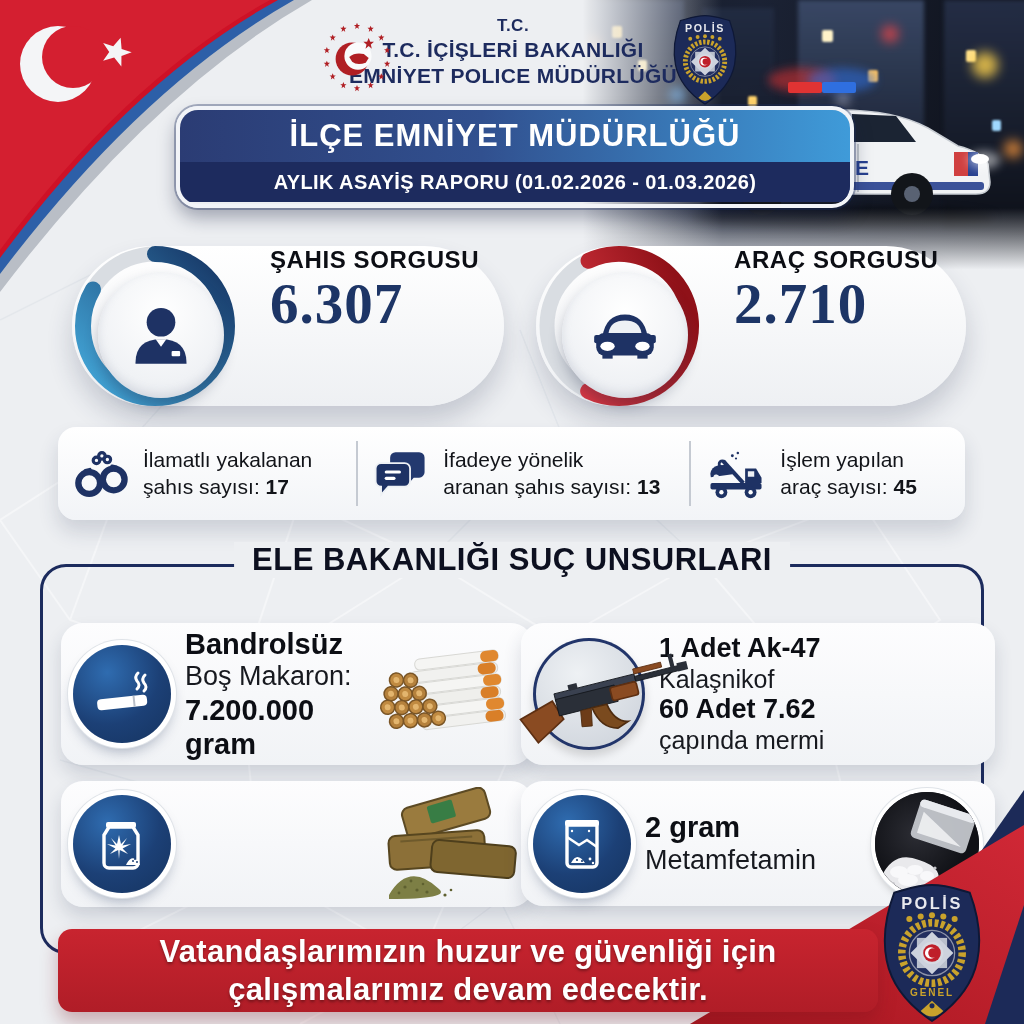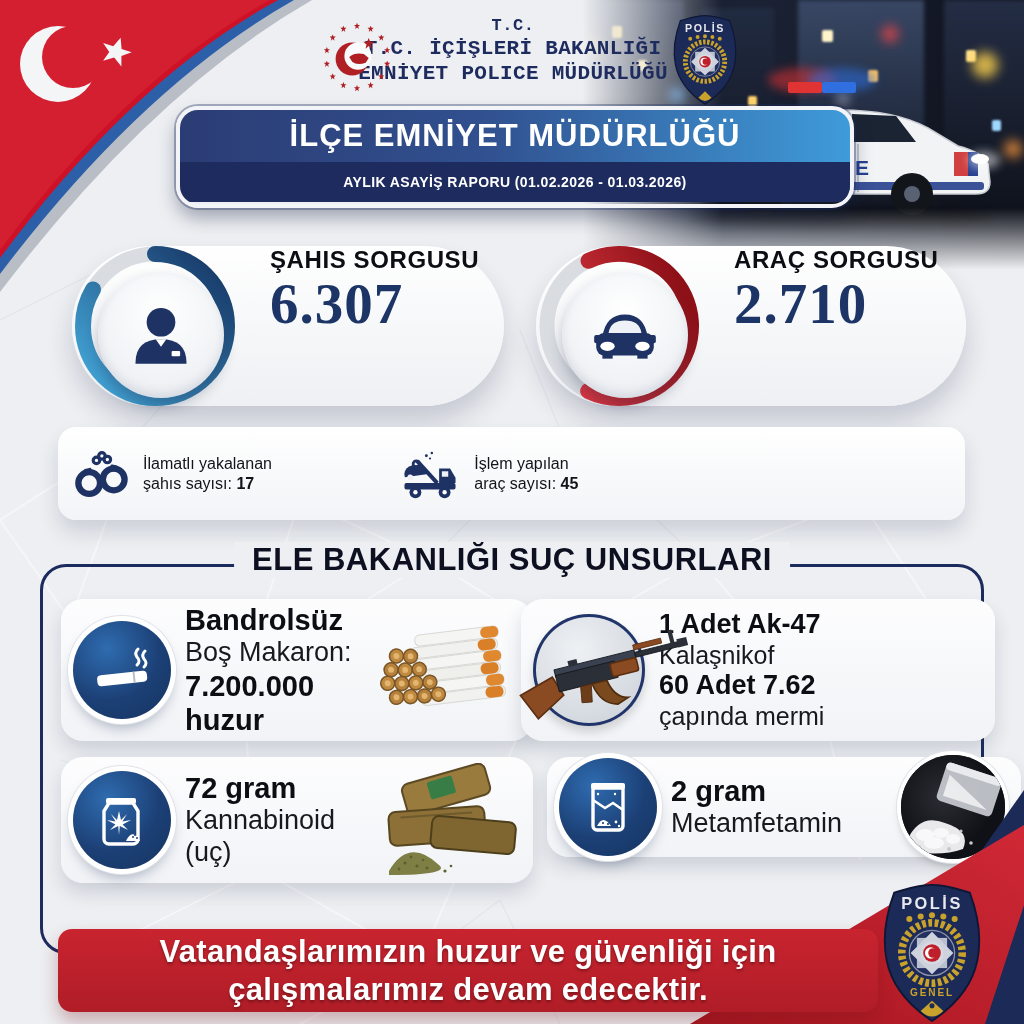--- a/index.html
+++ b/index.html
@@ -22,36 +22,36 @@
   .bk{position:absolute;border-radius:50%;filter:blur(6px);opacity:.8;}
   .photo-fade-left{left:552px;top:0;width:170px;height:278px;z-index:3;
     background:linear-gradient(to right,#edeff2 18%,rgba(237,239,242,0) 100%);}
   .photo-fade-bottom{left:552px;top:208px;width:472px;height:70px;z-index:3;
     background:linear-gradient(to top,#edeff2 12%,rgba(237,239,242,0) 100%);}
 
   
   .flag{left:0;top:0;z-index:4;}
 
   
-  .hdr{left:268px;top:16px;width:490px;text-align:center;color:#1d2b5e;z-index:5;font-family:Liberation Mono, monospace;}
+  .hdr{left:268px;top:16px;width:490px;text-align:center;color:#1d2b5e;z-index:5;}
   .hdr .tc{font-size:17px;font-weight:800;letter-spacing:.5px;}
   .hdr .l2{font-size:21px;font-weight:800;letter-spacing:.3px;margin-top:2px;}
   .hdr .l3{font-size:21px;font-weight:800;letter-spacing:.3px;margin-top:2px;}
   .ministry-emblem{left:322px;top:22px;z-index:6;}
   .hdr-badge{left:664px;top:12px;z-index:6;}
 
   
   .banner{left:176px;top:106px;width:670px;height:94px;border-radius:22px;z-index:6;
     border:4px solid #f2f4f8;overflow:hidden;
     box-shadow:0 0 0 2px rgba(30,45,95,.35),0 10px 18px rgba(20,30,60,.35);}
   .banner .row1{height:52px;display:flex;align-items:center;justify-content:center;
     background:linear-gradient(90deg,#2b3c74 0%,#31508f 45%,#3f9bd9 100%);
     color:#fff;font-size:31px;font-weight:700;letter-spacing:1px;}
   .banner .row2{height:40px;display:flex;align-items:center;justify-content:center;
-    background:#1d2b5e;color:#fff;font-size:14px;font-weight:800;letter-spacing:.4px;}
+    background:#1d2b5e;color:#fff;font-size:20px;font-weight:800;letter-spacing:.4px;}
 
   
   .stat-card{top:246px;height:160px;border-radius:80px;z-index:5;
     background:linear-gradient(180deg,#ffffff 0%,#eef0f3 100%);
     box-shadow:0 16px 26px rgba(40,50,80,.20);}
   .stat-left{left:72px;width:432px;}
   .stat-right{left:536px;width:430px;}
   .ring-wrap{position:absolute;left:-6px;top:-9px;width:178px;height:178px;}
   .stat-inner{position:absolute;left:26px;top:26px;width:126px;height:126px;border-radius:50%;
     background:radial-gradient(circle at 50% 32%,#ffffff 0%,#f0f2f5 65%,#e1e4ea 100%);
@@ -62,34 +62,34 @@
   .stat-value{font-size:57px;font-weight:800;color:#1d3566;letter-spacing:1px;line-height:1.05;font-family:Liberation Serif, serif;}
 
   
   .info{left:58px;top:427px;width:907px;height:93px;border-radius:18px;z-index:5;
     background:linear-gradient(180deg,#ffffff,#f2f4f7);
     box-shadow:0 12px 20px rgba(40,50,80,.16);display:flex;align-items:stretch;}
   .info-item{display:flex;align-items:center;gap:13px;padding:0 14px;}
   .info-item.i1{flex-basis:33%;}
   .info-item.i2{flex-basis:37%;border-left:2px solid #c5cad2;border-right:2px solid #c5cad2;margin:14px 0;padding-top:0;}
   .info-item.i3{flex-basis:30%;border-radius:28px;}
-  .info-item .txt{font-size:16px;color:#121419;line-height:1.25;}
+  .info-item .txt{font-size:21px;color:#121419;line-height:1.25;}
   .info-item b{font-weight:800;}
 
   
   .seized{left:40px;top:564px;width:938px;height:384px;border:3px solid #1c2b5d;border-radius:26px;z-index:5;}
   .seized-h{position:absolute;top:-25px;left:50%;transform:translateX(-50%);
     background:#edeff2;padding:0 18px;font-size:31px;font-weight:800;color:#0d1020;
     letter-spacing:.5px;white-space:nowrap;}
   .scard{position:absolute;background:linear-gradient(180deg,#fdfdfe,#f1f3f6);border-radius:22px;
-    box-shadow:0 10px 18px rgba(40,50,80,.16);display:flex;align-items:center;padding:0 16px 0 12px;}
+    box-shadow:0 10px 18px rgba(40,50,80,.16);display:flex;align-items:center;padding:0 16px 0 12px;margin-top:24px;}
   .sc1{left:18px;top:32px;width:444px;height:142px;}
   .sc2{left:478px;top:32px;width:446px;height:142px;}
   .sc3{left:18px;top:190px;width:444px;height:126px;}
-  .sc4{left:504px;top:190px;width:446px;height:100px;}
+  .sc4{left:478px;top:190px;width:446px;height:125px;}
   .bcirc{width:98px;height:98px;border-radius:50%;flex:none;
     background:radial-gradient(circle at 35% 28%,#2f6cb0 0%,#1c4076 55%,#15335f 100%);
     box-shadow:0 0 0 5px #ffffff,0 0 0 6px #dfe3e8,0 8px 14px rgba(20,40,80,.35);
     display:flex;align-items:center;justify-content:center;}
   .gun-circ{width:112px;height:112px;border-radius:50%;flex:none;position:relative;
     background:radial-gradient(circle at 40% 32%,#eef1f4 0%,#d4d9e0 70%,#c6ccd4 100%);
     box-shadow:inset 0 0 0 3px #22356a,0 6px 10px rgba(0,0,0,.15);}
   .gun-svg{position:absolute;left:-22px;top:0px;overflow:visible;}
   .scard .tcol{margin-left:14px;flex:1;}
   .t-b{font-weight:800;font-size:29px;color:#0c0e14;line-height:1.18;}
@@ -329,20 +329,31 @@
         <g fill="none" stroke="#1e3264" stroke-width="3.5">
           <circle cx="27" cy="17" r="3.6"></circle>
             <circle cx="33" cy="12" r="3.6"></circle>
             <circle cx="39" cy="16" r="3.6"></circle>
         </g>
       </svg>
       <div class="txt"><span>İlamatlı yakalanan</span><br>
         <span>şahıs sayısı:</span>
         <b>17</b></div>
     </div>
+    <div class="info-item i2">
+      <svg width="58" height="58" viewBox="0 0 64 64">
+        <path d="M26,8 h26 a6,6 0 0 1 6,6 v16 a6,6 0 0 1 -6,6 h-6 l-6,7 v-7 h-14 a6,6 0 0 1 -6,-6 v-16 a6,6 0 0 1 6,-6 z" fill="#23396f"></path>
+        <path d="M10,20 h26 a6,6 0 0 1 6,6 v14 a6,6 0 0 1 -6,6 h-18 l-8,9 v-9 a6,6 0 0 1 -6,-6 v-14 a6,6 0 0 1 6,-6 z" fill="#1e3264" stroke="#eef1f5" stroke-width="2"></path>
+        <rect x="14" y="28" width="18" height="3.5" rx="1.7" fill="#fff"></rect>
+        <rect x="14" y="35" width="12" height="3.5" rx="1.7" fill="#fff"></rect>
+      </svg>
+      <div class="txt"><span>İfadeye yönelik</span><br>
+        <span>aranan şahıs sayısı:</span>
+        <b>13</b></div>
+    </div>
     <div class="info-item i3">
       <svg width="62" height="58" viewBox="0 0 68 60">
         <rect x="6" y="40" width="56" height="7" rx="2" fill="#1e3264"></rect>
         <path d="M44,24 h12 l6,10 v6 h-18 z" fill="#1e3264"></path>
         <rect x="47" y="27" width="7" height="6" fill="#eef1f5"></rect>
         <path d="M42,40 L20,16" stroke="#1e3264" stroke-width="4.5" fill="none"></path>
         <circle cx="19" cy="19" r="3.5" fill="none" stroke="#1e3264" stroke-width="3"></circle>
         <g transform="rotate(-8 18 30)">
           <path d="M6,28 q2,-7 10,-8 l8,1 q5,1 6,7 l0,4 -24,0 z" fill="#1e3264"></path>
           <circle cx="12" cy="33" r="3.2" fill="#eef1f5"></circle>
@@ -373,21 +384,21 @@
             <rect x="10" y="38" width="50" height="11" rx="4" fill="#fff"></rect>
             <line x1="47" y1="38" x2="47" y2="49" stroke="#b9bfc8" stroke-width="2"></line>
           </g>
           <path d="M50,30 q4,-4 0,-8 q-3,-4 1,-8" fill="none" stroke="#fff" stroke-width="3" stroke-linecap="round"></path>
           <path d="M57,32 q4,-4 0,-8 q-3,-4 1,-8" fill="none" stroke="#fff" stroke-width="3" stroke-linecap="round"></path>
         </svg>
       </div>
       <div class="tcol">
         <div class="t-b">Bandrolsüz</div>
         <div class="t-r">Boş Makaron:</div>
-        <div class="t-b">7.200.000 huzur</div>
+        <div class="t-b">7.200.000 gram</div>
       </div>
       <svg class="side-art" width="140" height="112" viewBox="0 0 140 112">
         <g transform="rotate(-7 70 60)">
           <g>
             <rect x="42" y="18" width="84" height="11" rx="5" fill="#f5f5f3" stroke="#d8d8d4"></rect>
               <rect x="108" y="18" width="18" height="11" rx="5" fill="#e0882f"></rect>
             <rect x="36" y="30" width="88" height="11" rx="5" fill="#f1f1ef" stroke="#d8d8d4"></rect>
               <rect x="104" y="30" width="18" height="11" rx="5" fill="#d97f28"></rect>
             <rect x="40" y="42" width="86" height="11" rx="5" fill="#f5f5f3" stroke="#d8d8d4"></rect>
               <rect x="108" y="42" width="18" height="11" rx="5" fill="#e0882f"></rect>
@@ -466,24 +477,20 @@
           <g fill="#fff" transform="translate(30,36)">
             <path d="M0,-12 L2,-3 8,-9 3.4,-1.4 12,-3 3.6,1.4 9,7 0.8,3 0,12 -0.8,3 -9,7 -3.6,1.4 -12,-3 -3.4,-1.4 -8,-9 -2,-3 Z"></path>
           </g>
           <path d="M38,52 q5,-9 12,-1 l1,3 -14,0 z" fill="#fff"></path>
           <g fill="#1c4076">
               <circle cx="44" cy="50" r="1"></circle>
               <circle cx="48" cy="51" r="1"></circle>
               <circle cx="46" cy="48" r="1"></circle>
             </g>
         </svg>
-      </div>
-      <div class="tcol">
-        <div class="t-b">72 gram</div>
-        <div class="t-r">Kannabinoid (uç)</div>
       </div>
       <svg class="side-art" width="130" height="114" viewBox="0 0 130 114">
         <g transform="rotate(-16 60 26)">
           <rect x="16" y="10" width="86" height="32" rx="7" fill="#9a7b3e" stroke="#5c4a24" stroke-width="2"></rect>
           <rect x="42" y="14" width="26" height="18" rx="2" fill="#2e7d46" opacity=".9"></rect>
         </g>
         <g transform="rotate(-4 50 62)">
           <rect x="2" y="46" width="96" height="34" rx="7" fill="#8c7038" stroke="#57461f" stroke-width="2"></rect>
           <line x1="14" y1="52" x2="86" y2="52" stroke="#6e5a2c" stroke-width="2"></line>
         </g>

